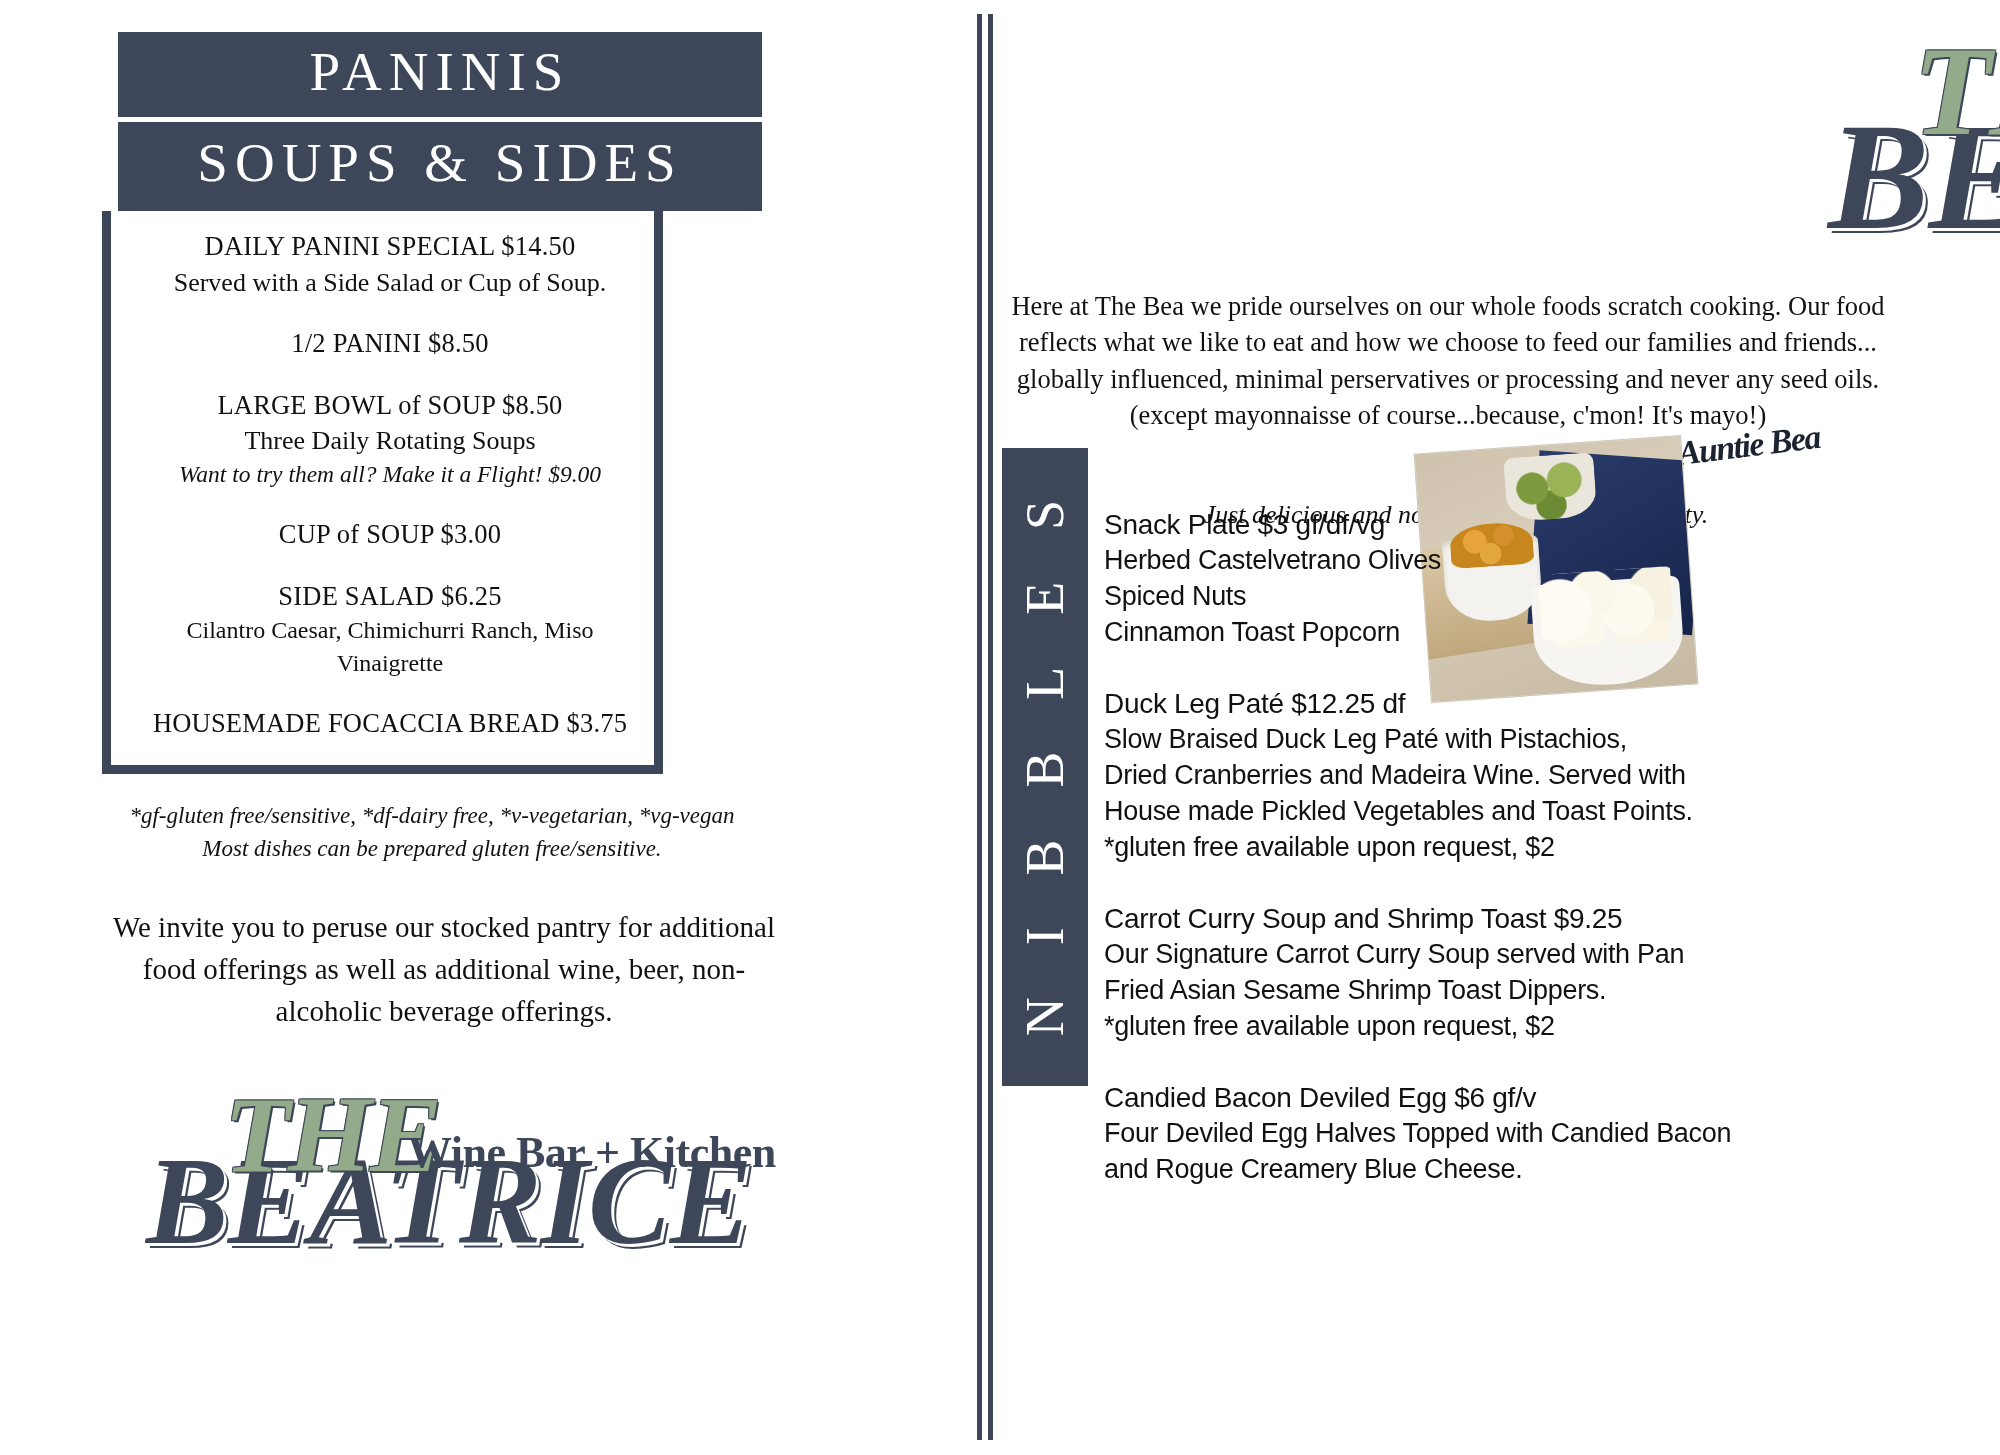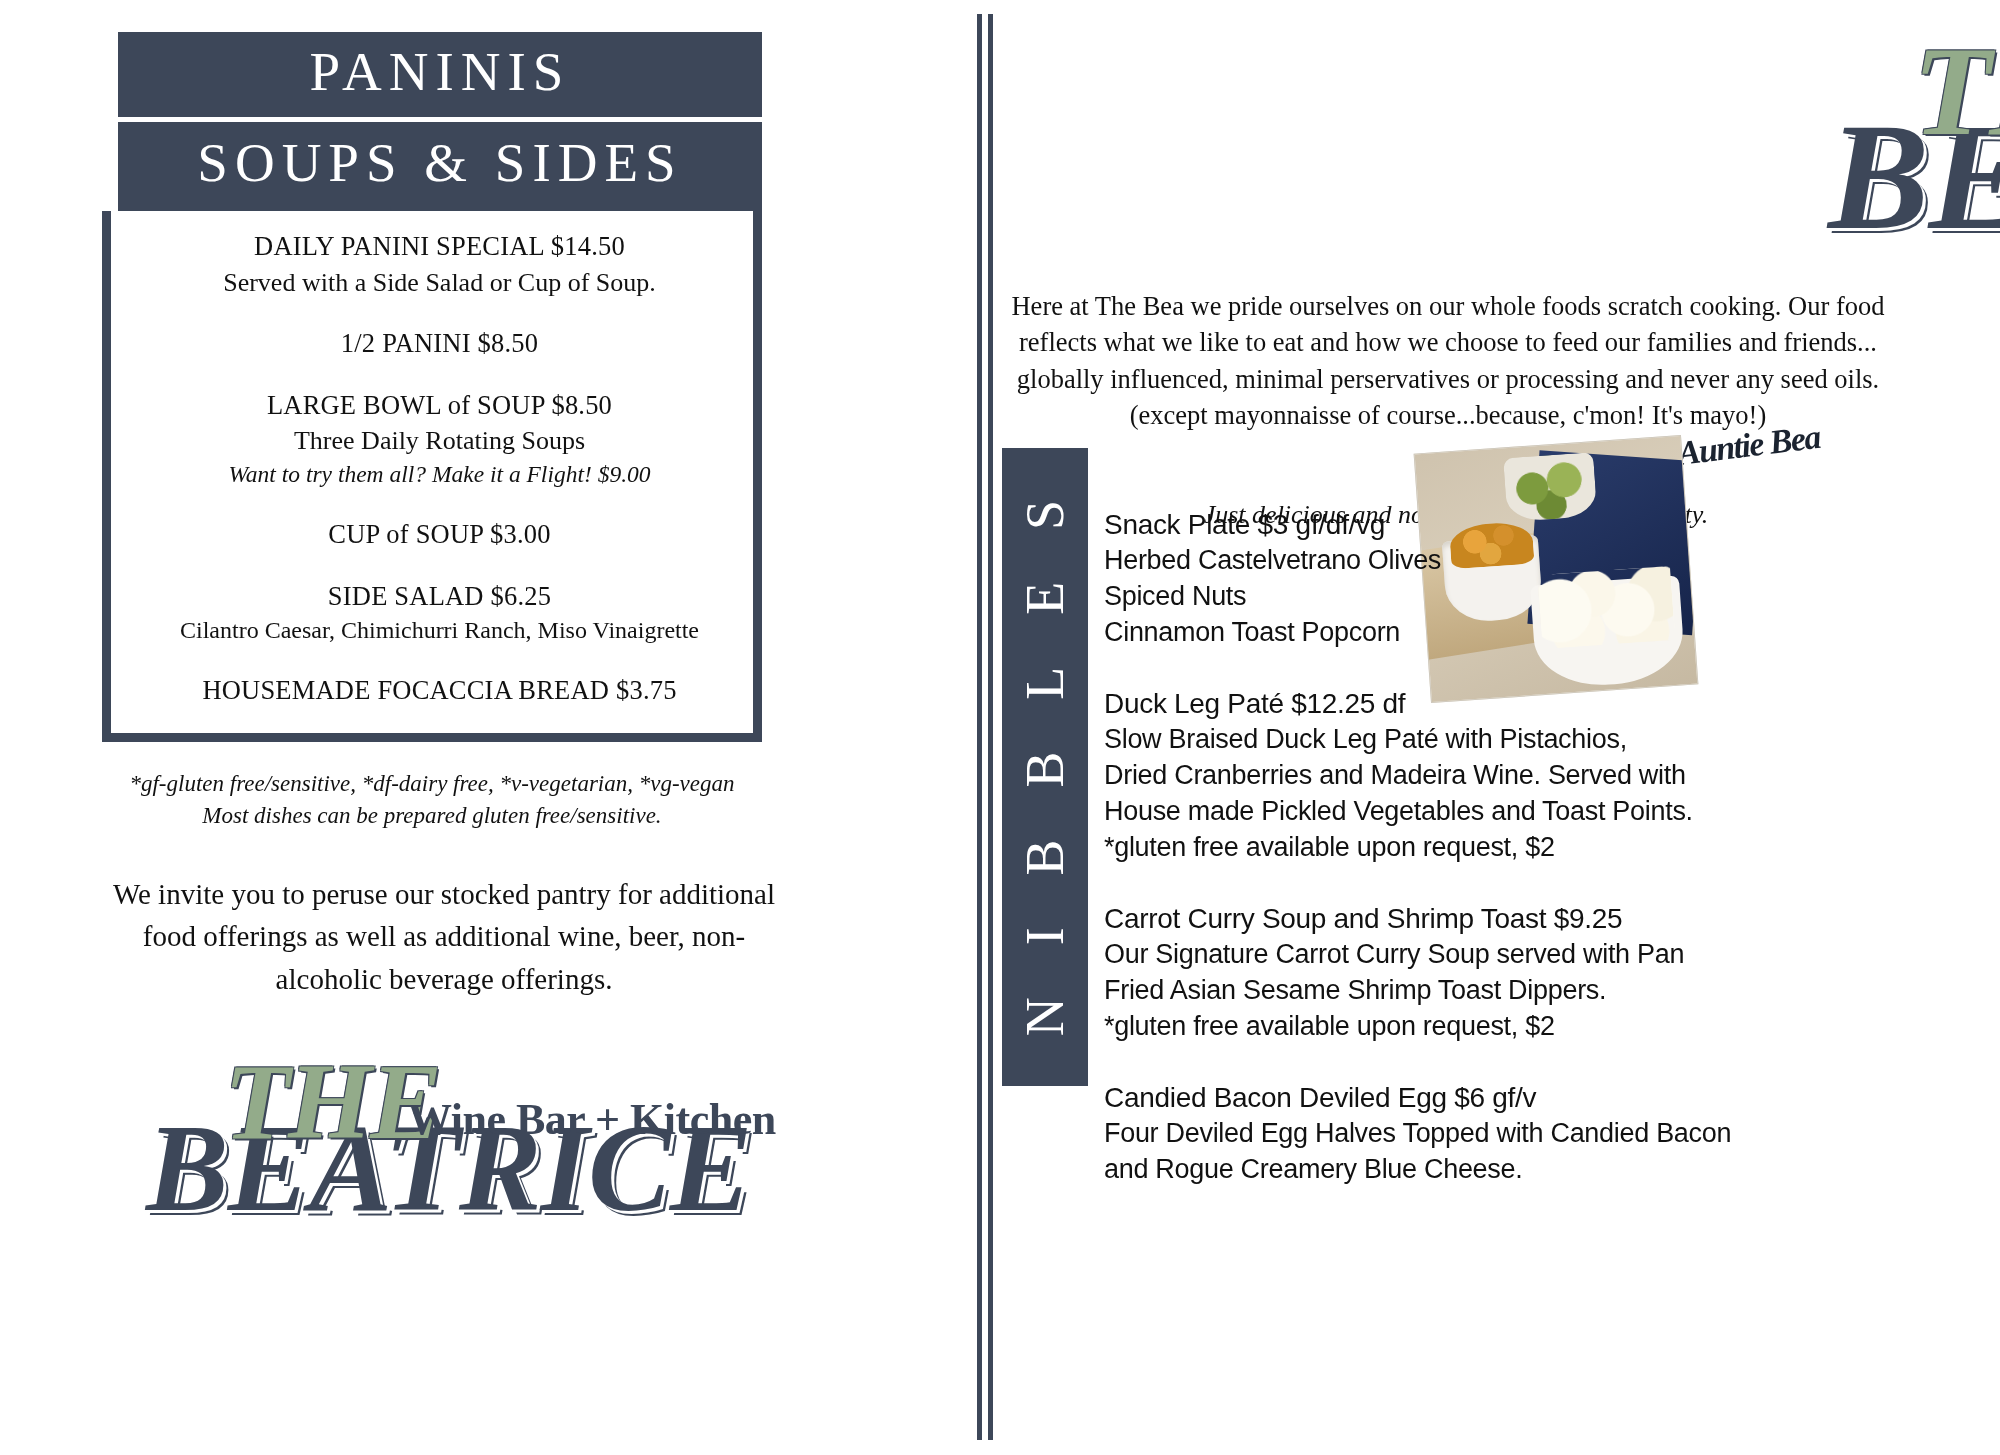--- a/index.html
+++ b/index.html
@@ -48,21 +48,21 @@
   }
   .banner.b2 {
     font-size: 55px;
     line-height: 1.28;
     padding: 6px 0 12px 0;
     margin-top: 5px;
   }
 
   .menu-box {
     margin: 0 0 0 102px;
-    width: 660px;
+    width: 561px;
     border: 9px solid #3d4759;
     border-top: none;
     background: #fff;
     padding: 18px 16px 20px 31px;
   }
 
   .mgroup { text-align: center; margin-bottom: 26px; }
   .mgroup:last-child { margin-bottom: 4px; }
 
   .m-head {

